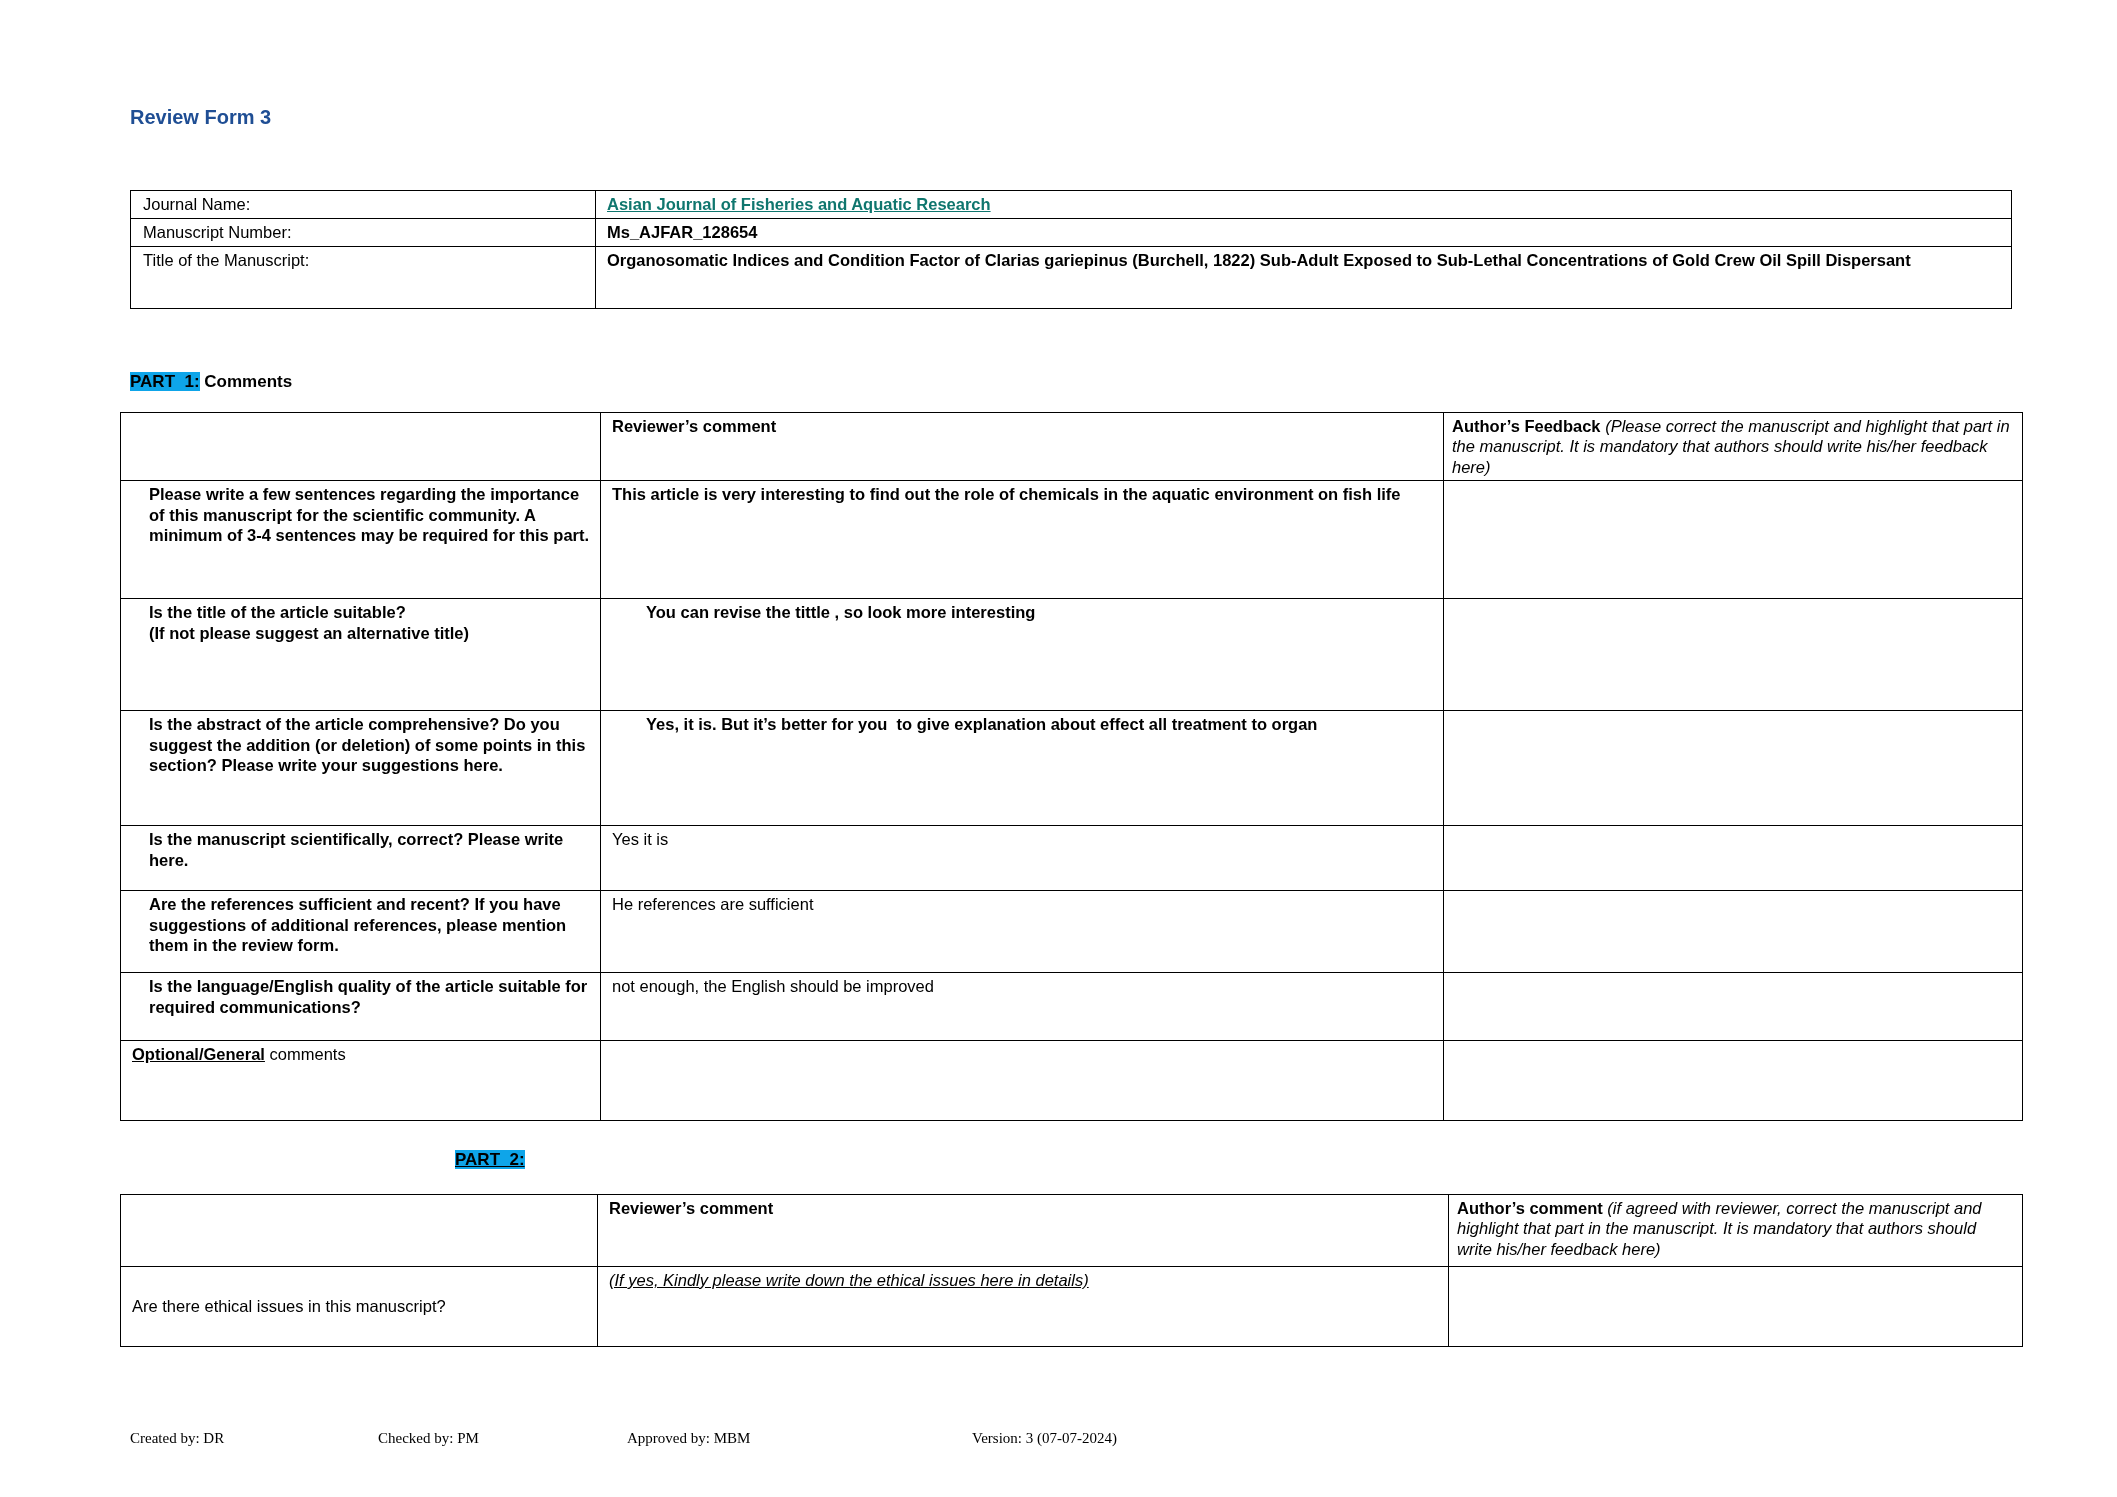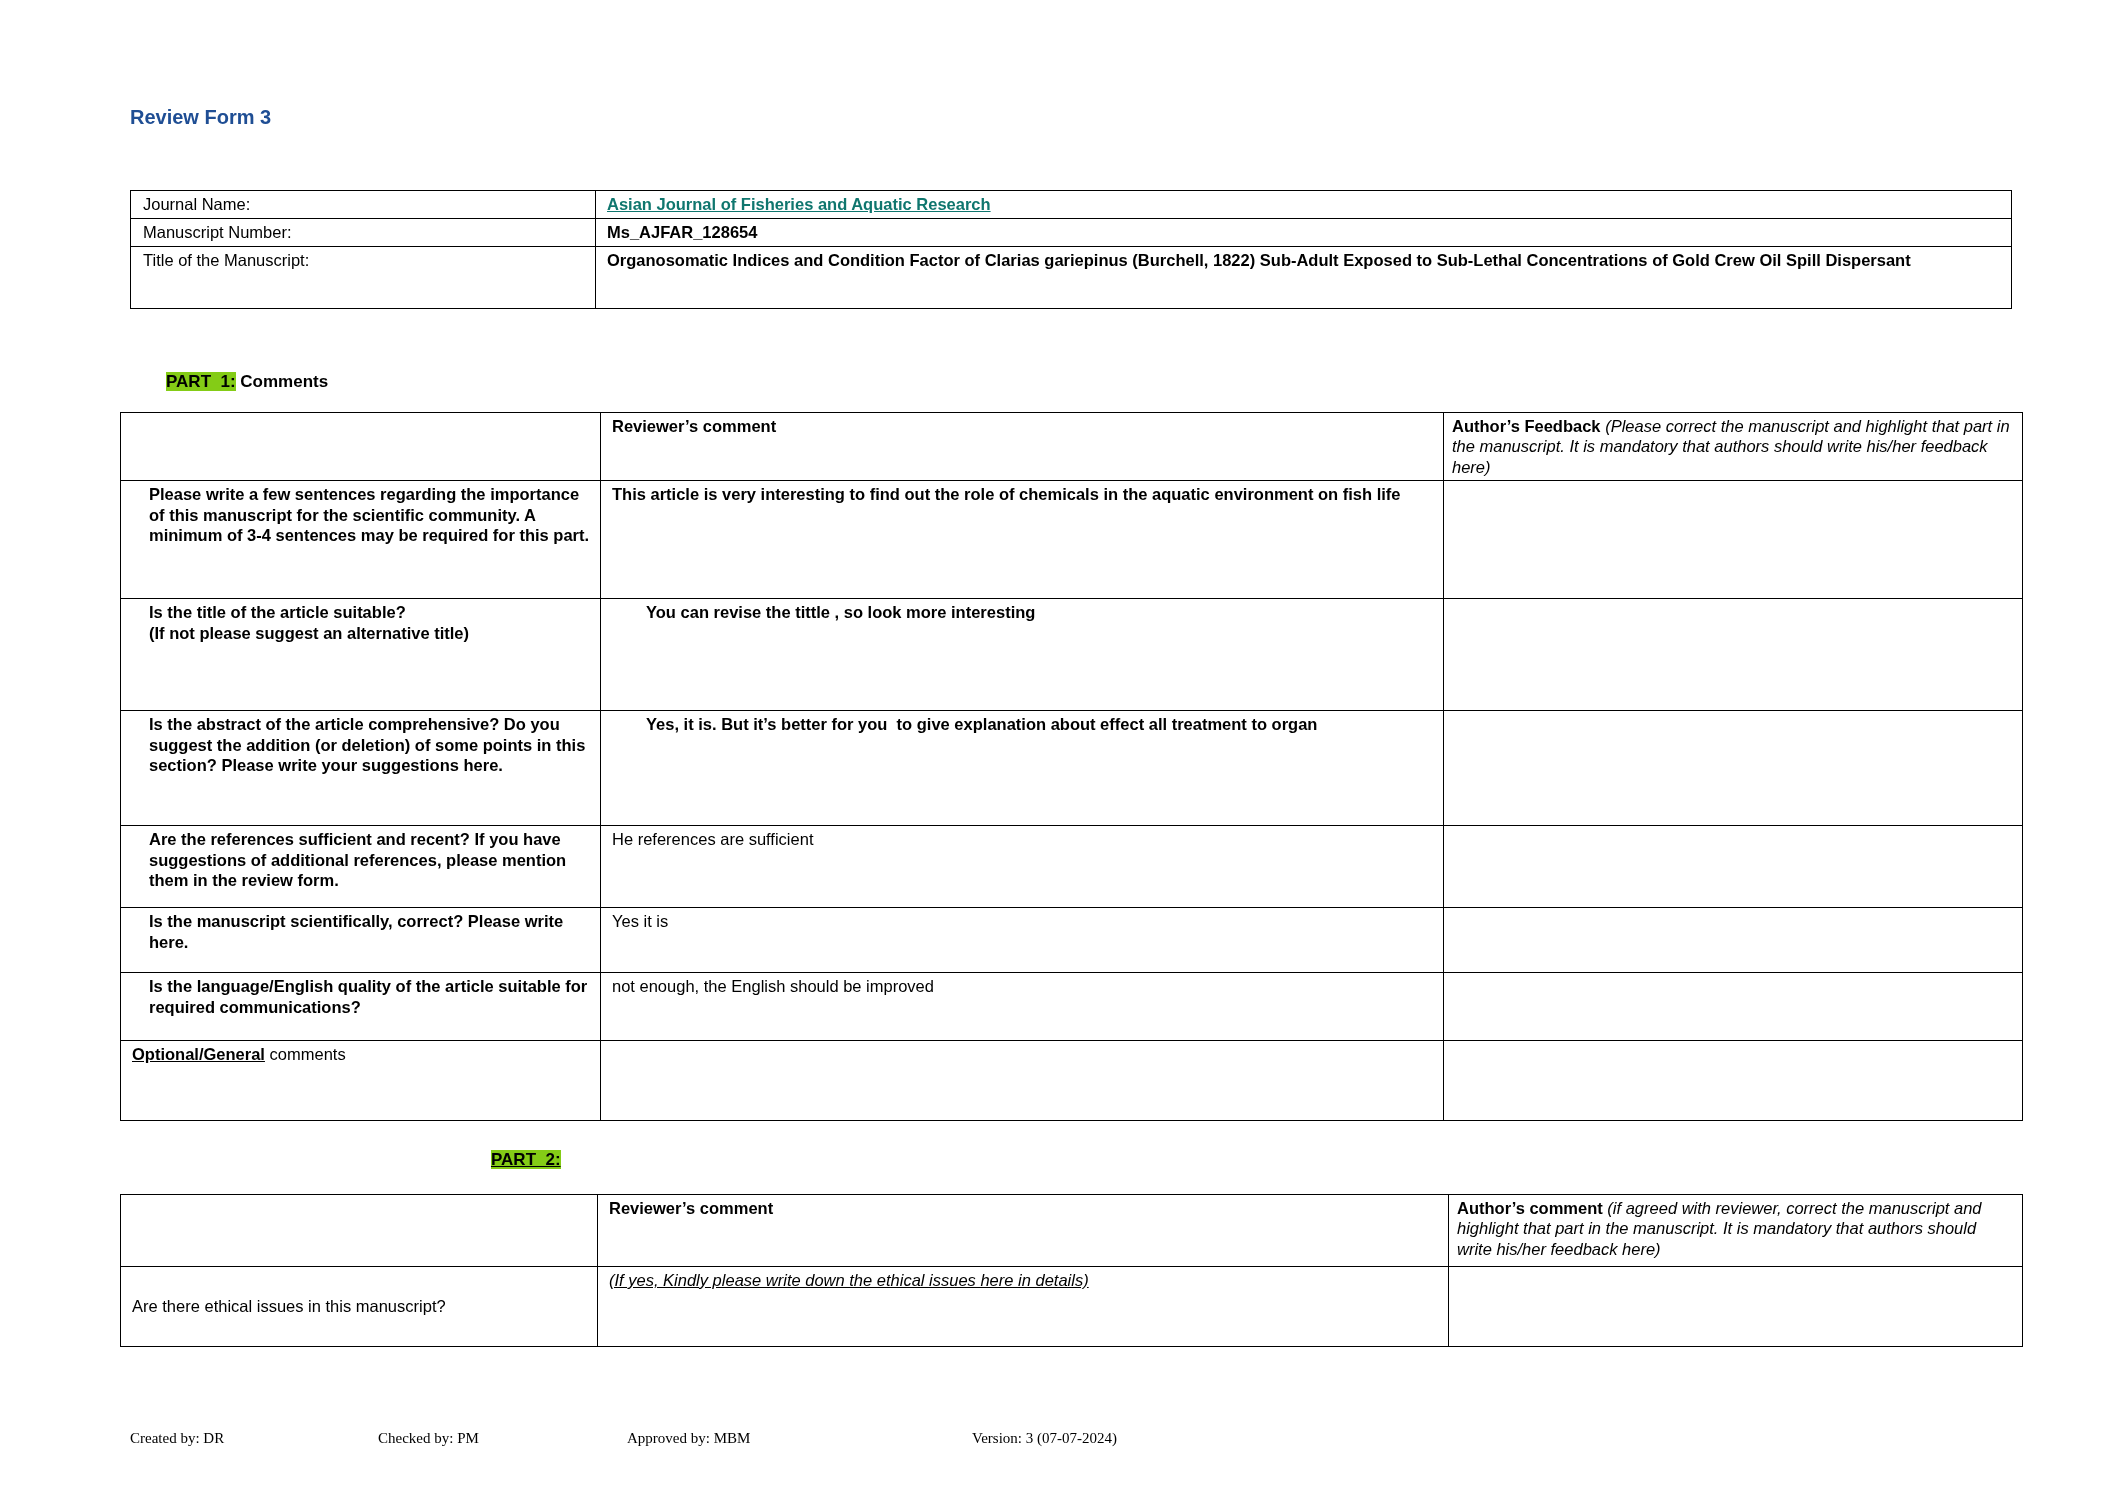--- a/index.html
+++ b/index.html
@@ -35,21 +35,21 @@
     cursor:pointer;
   }
   .part1-heading {
     position:absolute; left:130px; top:372px;
     font-size:17px; font-weight:bold;
   }
   .part2-heading {
     position:absolute; left:455px; top:1150px;
     font-size:17px; font-weight:bold;
   }
-  .hl { background:#84cc16; white-space:pre;margin-left:36px; }
+  .hl { background:#0ea5e9; white-space:pre; }
   .u { text-decoration:underline; }
   .part-table { position:absolute; left:120px; width:1902px; }
   .part1-table { top:412px; }
   .part2-table { top:1194px; }
   .hdr-bold { font-weight:bold; }
   .hdr-italic { font-style:italic; }
   .q { font-weight:bold; padding-left:28px; }
   .q-flat { padding-left:11px; font-weight:normal; }
   .ans-bold { font-weight:bold; }
   .ans-indent { padding-left:45px; }
@@ -113,28 +113,28 @@
       <td class="q">Is the title of the article suitable?
 (If not please suggest an alternative title)</td>
       <td class="ans-bold ans-indent">You can revise the tittle , so look more interesting</td>
       <td></td>
     </tr>
     <tr style="height:115px">
       <td class="q">Is the abstract of the article comprehensive? Do you suggest the addition (or deletion) of some points in this section? Please write your suggestions here.</td>
       <td class="ans-bold ans-indent">Yes, it is. But it’s better for you  to give explanation about effect all treatment to organ</td>
       <td></td>
     </tr>
+    <tr style="height:65px">
+      <td class="q">Is the manuscript scientifically, correct? Please write here.</td>
+      <td>Yes it is</td>
+      <td></td>
+    </tr>
     <tr style="height:82px">
       <td class="q">Are the references sufficient and recent? If you have suggestions of additional references, please mention them in the review form.</td>
       <td>He references are sufficient</td>
-      <td></td>
-    </tr>
-    <tr style="height:65px">
-      <td class="q">Is the manuscript scientifically, correct? Please write here.</td>
-      <td>Yes it is</td>
       <td></td>
     </tr>
     <tr style="height:68px">
       <td class="q">Is the language/English quality of the article suitable for required communications?</td>
       <td>not enough, the English should be improved</td>
       <td></td>
     </tr>
     <tr style="height:80px">
       <td class="q-flat"><span class="hdr-bold u">Optional/General</span><span> comments</span></td>
       <td></td>

